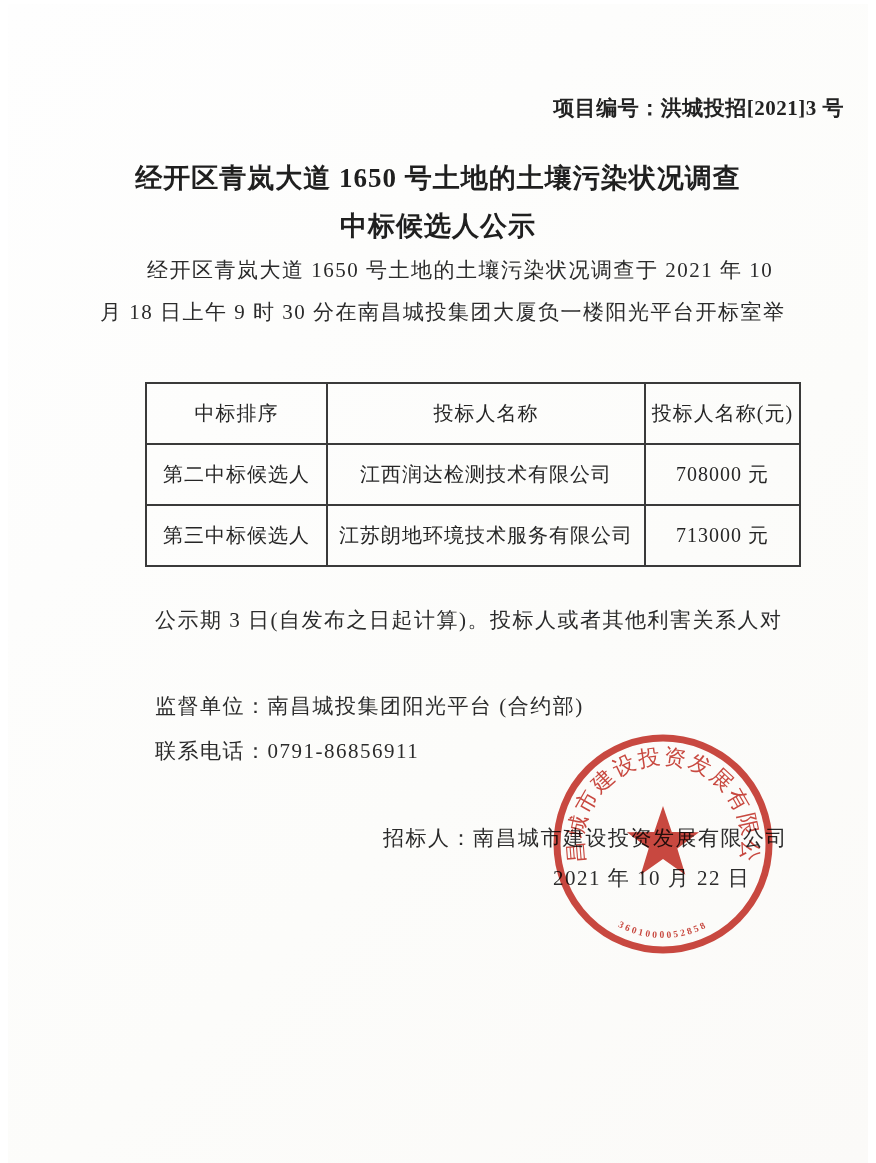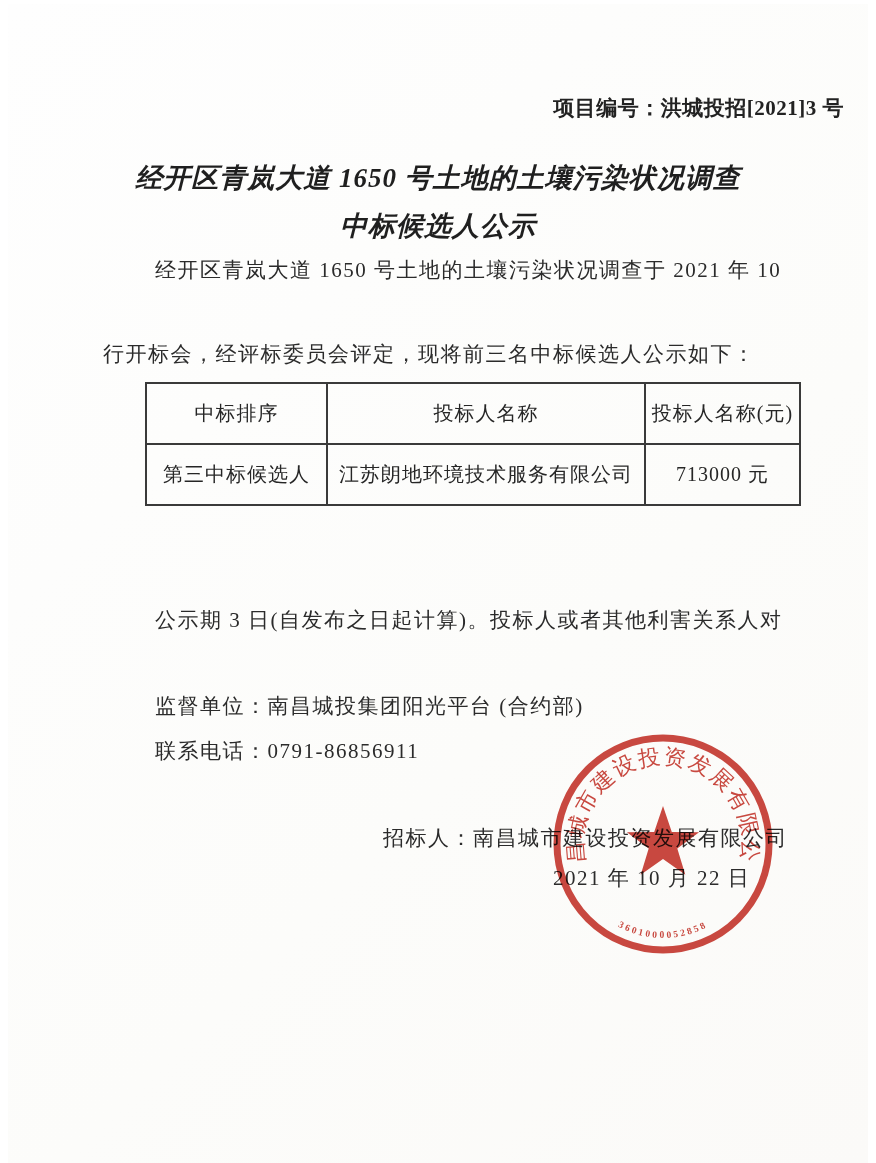--- a/index.html
+++ b/index.html
@@ -30,21 +30,20 @@
   #title-block {
     top: 150px;
     left: 0;
     width: 100%;
     text-align: center;
     font-size: 27px;
     font-weight: bold;
     line-height: 48px;
     color: #1f1f1f;
     letter-spacing: 1px;
-    font-style: italic;
   }
   .body-line {
     font-size: 21px;
     color: #2b2b2b;
     letter-spacing: 1.5px;
     white-space: nowrap;
   }
 
   #bid-table {
     left: 137px;
@@ -91,34 +90,39 @@
 
 <div id="page">
 
   <div id="project-no" class="abs body-line">项目编号：洪城投招[2021]3 号</div>
 
   <div id="title-block" class="abs">
     <div>经开区青岚大道 1650 号土地的土壤污染状况调查</div>
     <div>中标候选人公示</div>
   </div>
 
-  <div class="abs body-line" style="left:147px; top:252px;">经开区青岚大道 1650 号土地的土壤污染状况调查于 2021 年 10</div>
-  <div class="abs body-line" style="left:95px; top:336px;">行开标会，经评标委员会评定，现将前三名中标候选人公示如下：</div>
+  <div class="abs body-line" style="left:139px; top:252px;">经开区青岚大道 1650 号土地的土壤污染状况调查于 2021 年 10</div>
+  <div class="abs body-line" style="left:92px; top:294px;">月 18 日上午 9 时 30 分在南昌城投集团大厦负一楼阳光平台开标室举</div>
 
   <table id="bid-table" class="abs">
     <colgroup>
       <col class="col-rank">
         <col class="col-name">
         <col class="col-price">
     </colgroup>
     <tbody>
         <tr class="row-head">
       <th>中标排序</th>
       <th>投标人名称</th>
       <th>投标人名称(元)</th>
+    </tr>
+    <tr class="row-data">
+      <td>第二中标候选人</td>
+      <td>江西润达检测技术有限公司</td>
+      <td>708000 元</td>
     </tr>
     <tr class="row-data">
       <td>第三中标候选人</td>
       <td>江苏朗地环境技术服务有限公司</td>
       <td>713000 元</td>
     </tr>
   </tbody>
     </table>
 
   <div class="abs body-line" style="left:147px; top:602px;">公示期 3 日(自发布之日起计算)。投标人或者其他利害关系人对</div>

